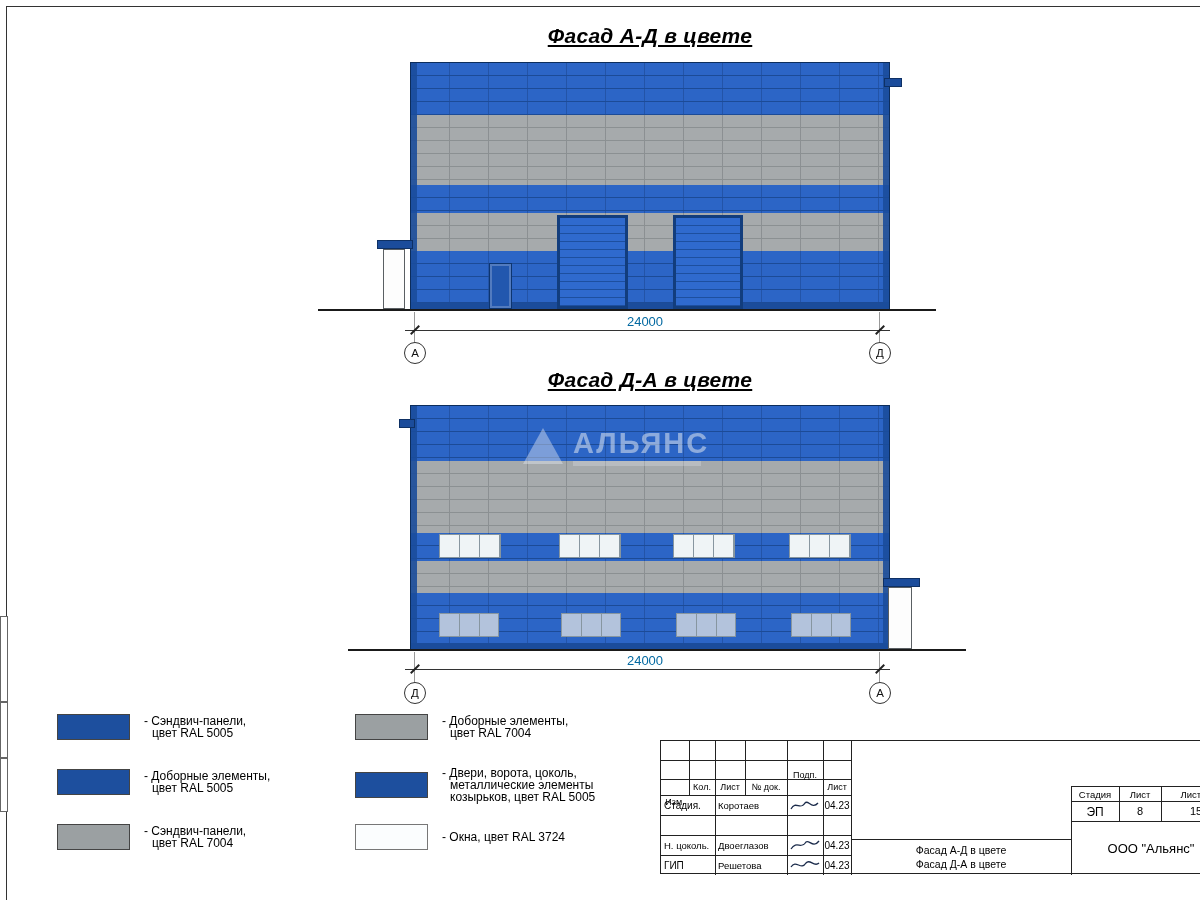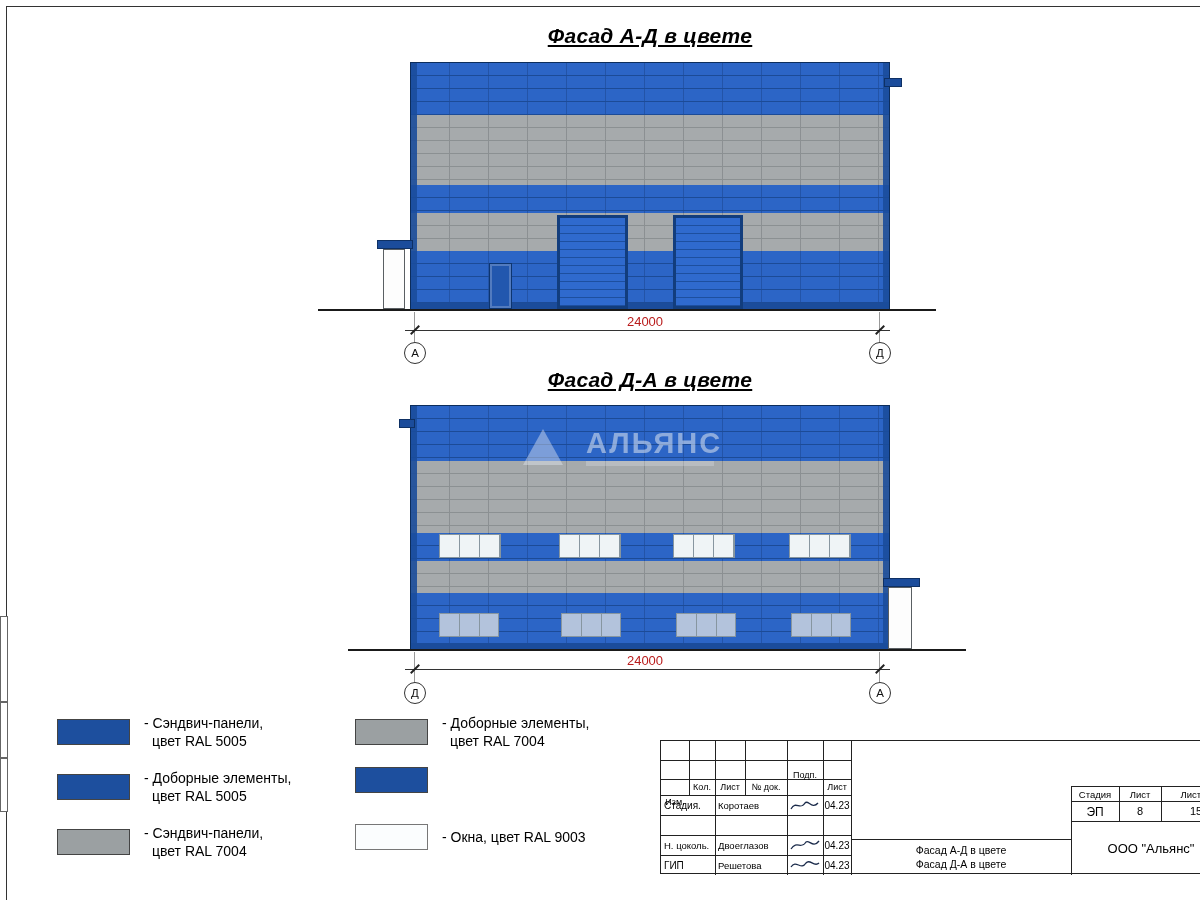--- a/index.html
+++ b/index.html
@@ -41,36 +41,36 @@
         box-shadow:inset 0 0 0 2px rgba(255,255,255,.22)}
   .window{position:absolute;border:1px solid var(--window-frame);
         background:repeating-linear-gradient(to right, rgba(0,0,0,0) 0 19px, var(--window-frame) 19px 20px),var(--window-white)}
   .window.tint{background:repeating-linear-gradient(to right, rgba(0,0,0,0) 0 19px, var(--window-frame) 19px 20px),var(--window-tint)}
   .canopy{position:absolute;background:var(--blue-dark);border:1px solid #0e3064}
   .pillar{position:absolute;background:#fdfdfd;border:1px solid #5a5f63}
   .groundline{position:absolute;height:2px;background:var(--line)}
   .witness{position:absolute;width:1px;background:#999}
   .dimline{position:absolute;height:1px;background:#333}
   .tick{position:absolute;width:12px;height:2px;background:#222;transform:rotate(-45deg)}
-  .dimlabel{position:absolute;text-align:center;font-size:13px;color:#b91c1c}
+  .dimlabel{position:absolute;text-align:center;font-size:13px;color:#0369a1}
   .axis{position:absolute;width:22px;height:22px;border:1px solid #333;border-radius:50%;
         text-align:center;line-height:21px;font-size:11.5px;background:#fff}
 
-  .watermark{position:absolute;display:flex;align-items:center;gap:23px;opacity:.8;pointer-events:none}
+  .watermark{position:absolute;display:flex;gap:10px;opacity:.8;pointer-events:none}
   .wm-tri{width:0;height:0;border-left:20px solid transparent;border-right:20px solid transparent;
           border-bottom:36px solid rgba(225,232,240,.55)}
   .wm-text{font-size:29px;font-weight:bold;letter-spacing:2px;color:rgba(230,236,243,.65);line-height:30px}
   .wm-sub{height:5px;width:128px;background:rgba(230,236,243,.35);margin-top:3px}
 
   .legend-item{position:absolute;display:flex;align-items:center;gap:14px}
   .swatch{width:73px;height:26px;border:1px solid #444;flex:0 0 auto}
   .swatch.blue{background:var(--legend-blue)}
   .swatch.gray{background:var(--legend-gray)}
   .swatch.white{background:var(--legend-white);border-color:#777}
-  .legend-label{font-size:14px;line-height:18px;white-space:pre-line;padding-left:8px;text-indent:-8px;color:#000}
+  .legend-label{font-size:12px;line-height:12px;white-space:pre-line;padding-left:8px;text-indent:-8px;color:#000}
 
   .tb{position:absolute;left:660px;top:740px;width:570px;height:134px;
       border-top:1px solid #222;border-left:1px solid #222;border-bottom:1px solid #222}
   .tb .v{position:absolute;width:1px;background:#222}
   .tb .h{position:absolute;height:1px;background:#222}
   .tb .cell{position:absolute;font-size:9px;text-align:center;color:#000;overflow:hidden}
   .tb .txt{position:absolute;font-size:10px;color:#000;white-space:nowrap;overflow:hidden}
   .tb .center{text-align:center}
   .tb .pre{white-space:pre-line;text-align:center;font-size:10.5px;line-height:14px}
   .tb .company{font-size:13px;font-weight:normal}
@@ -173,24 +173,27 @@
   <div class="legend-label">- Сэндвич-панели,
 цвет RAL 7004</div>
 </div>
 <div class="legend-item" style="left:355px;top:714px">
   <div class="swatch gray"></div>
   <div class="legend-label">- Доборные элементы,
 цвет RAL 7004</div>
 </div>
 <div class="legend-item" style="left:355px;top:767px">
   <div class="swatch blue"></div>
+  <div class="legend-label">- Двери, ворота, цоколь,
+металлические элементы
+козырьков, цвет RAL 5005</div>
 </div>
 <div class="legend-item" style="left:355px;top:824px">
   <div class="swatch white"></div>
-  <div class="legend-label">- Окна, цвет RAL 9003</div>
+  <div class="legend-label">- Окна, цвет RAL 3724</div>
 </div>
 
 <div class="tb">
 
   <div class="v" style="left:28px;top:0;height:54px"></div>
   <div class="v" style="left:54px;top:0;height:134px"></div>
   <div class="v" style="left:84px;top:0;height:54px"></div>
   <div class="v" style="left:126px;top:0;height:134px"></div>
   <div class="v" style="left:162px;top:0;height:134px"></div>
   <div class="v" style="left:190px;top:0;height:134px"></div>

